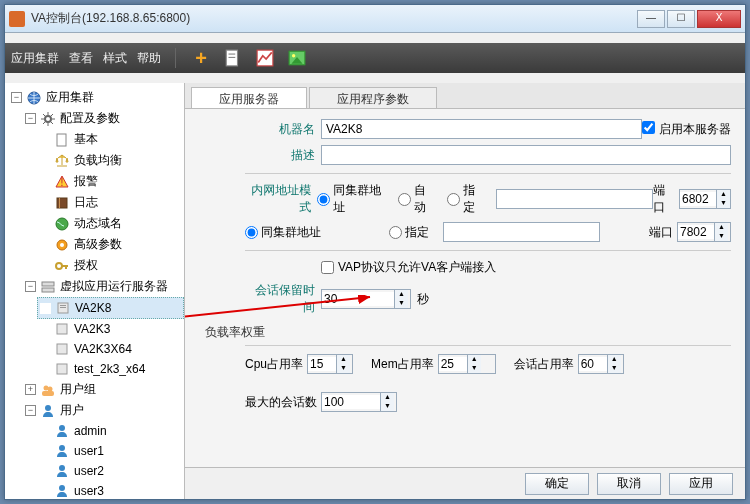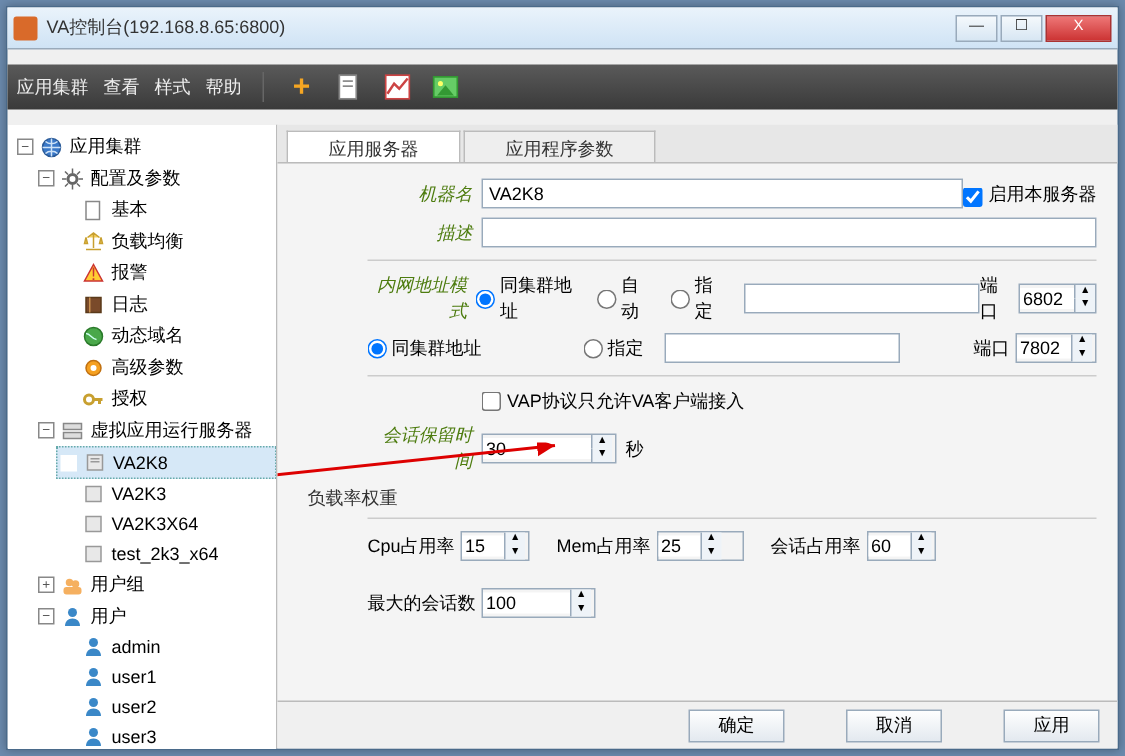--- a/index.html
+++ b/index.html
@@ -27,38 +27,38 @@
 .toggle { width: 11px; height: 11px; border: 1px solid #888; background: #fff; text-align: center; line-height: 9px; font-size: 9px; color: #555; cursor: pointer; }
 .toggle.empty { border: none; }
 .nicon { width: 16px; height: 16px; display: inline-flex; align-items: center; justify-content: center; }
 .nicon svg { width: 16px; height: 16px; }
 .main { flex: 1; display: flex; flex-direction: column; background: #f4f4f4; }
 .tabs { display: flex; height: 26px; background: #e7e7e7; border-bottom: 1px solid #bbb; padding-left: 6px; padding-top: 4px; gap: 2px; }
 .tab { padding: 3px 27px; border: 1px solid #bbb; border-bottom: none; background: #eee; color: #333; cursor: pointer; }
 .tab.active { background: #fff; }
 .form-area { flex: 1; overflow: auto; padding: 10px 14px 10px 60px; position: relative; }
 .row { display: flex; align-items: center; margin-bottom: 6px; }
-.label { width: 70px; text-align: right; margin-right: 6px; color: #4d7c0f; font-style: italic; }
+.label { width: 70px; text-align: right; margin-right: 6px; color: #0f766e; }
 .tinput { border: 1px solid #9ab; height: 20px; padding: 0 4px; }
 .tinput.wide { flex: 1; max-width: 350px; }
 .ck { margin-right: 4px; }
 .hr { border: none; border-top: 1px solid #ccc; margin: 8px 0; }
 .radio-group { display: flex; align-items: center; gap: 14px; }
 .radio-group label { display: flex; align-items: center; gap: 3px; }
 .portbox { margin-left: auto; display: flex; align-items: center; gap: 4px; }
 .spin { border: 1px solid #9ab; height: 20px; width: 54px; display: flex; align-items: center; }
 .spin input { border: none; width: 36px; padding: 0 2px; text-align: left; }
 .spin .sbtns { display: flex; flex-direction: column; width: 14px; }
 .spin .sbtns span { height: 9px; border-left: 1px solid #9ab; font-size: 7px; text-align: center; line-height: 8px; background: #eef3f8; cursor: pointer; }
 .group-title { color: #333; margin: 8px 0 8px -40px; }
 .load-row { display: flex; align-items: center; gap: 18px; flex-wrap: wrap; }
 .load-row .item { display: flex; align-items: center; gap: 4px; }
 .arrow { position: absolute; left: -5px; top: 186px; pointer-events: none; }
 .footer { height: 32px; border-top: 1px solid #bbb; background: #f0f0f0; display: flex; align-items: center; justify-content: flex-end; padding: 0 12px; gap: 8px; }
-.btn { min-width: 64px; height: 22px; border: 1px solid #9ab; background: linear-gradient(#fefefe,#e3e9ef); cursor: pointer; margin-left: 33px; }
+.btn { min-width: 64px; height: 22px; border: 1px solid #9ab; background: linear-gradient(#fefefe,#e3e9ef); cursor: pointer; }
 .address-input { flex: 1; max-width: 190px; border: 1px solid #9ab; height: 20px; }
 </style>
 </head>
 <body>
 
 <div class="window">
   <div class="titlebar">
     <span class="icon"></span>
     <span class="title">VA控制台(192.168.8.65:6800)</span>
     <div class="winbtns">
@@ -361,21 +361,21 @@
               <marker id="ah" markerWidth="8" markerHeight="8" refX="6" refY="3" orient="auto">
                 <path d="M0,0 L6,3 L0,6 z" fill="#d00"></path>
               </marker>
             </defs>
             <line x1="0" y1="22" x2="190" y2="2" stroke="#d00" stroke-width="2" marker-end="url(#ah)"></line>
           </svg>
 
         <div class="row">
           <span class="label">机器名</span>
           <input class="tinput wide" value="VA2K8" style="">
-          <label style="margin-left:auto;display:flex;align-items:flex-end;">
+          <label style="margin-left:auto;display:flex;align-items:flex-start;">
               <input type="checkbox" class="ck" checked="" style="">
               <span>启用本服务器</span>
             </label>
         </div>
         <div class="row">
           <span class="label">描述</span>
           <input class="tinput" style="flex: 1 1 0%;" value="">
         </div>
         <hr class="hr">
         <div class="row">

